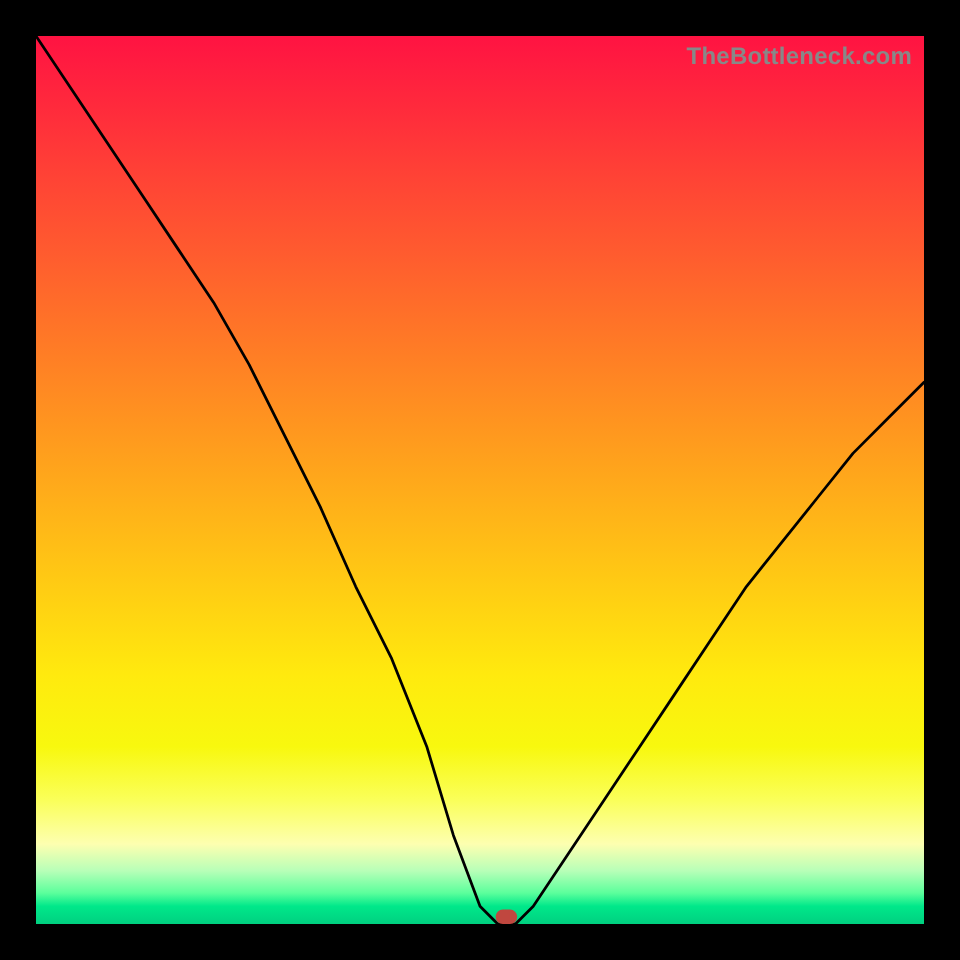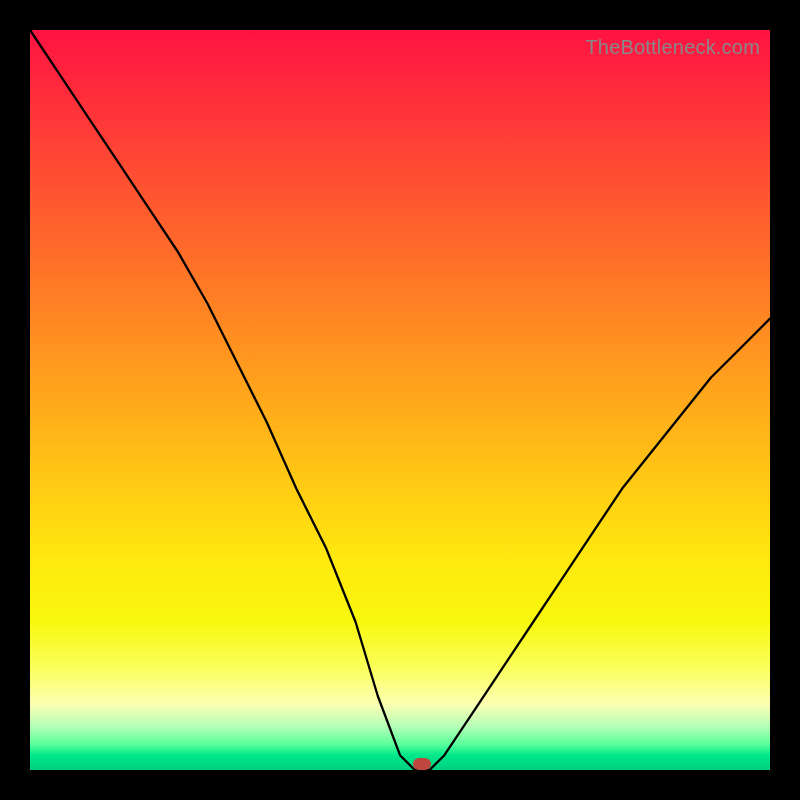--- a/index.html
+++ b/index.html
@@ -43,21 +43,21 @@
       #00e88a 98%,
       #00d080 100%
     );
   }
   .watermark {
     position: absolute;
     top: 6px;
     right: 10px;
     color: #888;
     font-size: 20px;
-    font-weight: 400;
+    font-weight: 700;
     letter-spacing: 0.2px;
     user-select: none;
   }
   svg.curve {
     position: absolute;
     left: 0;
     top: 0;
     width: 740px;
     height: 740px;
     overflow: visible;

